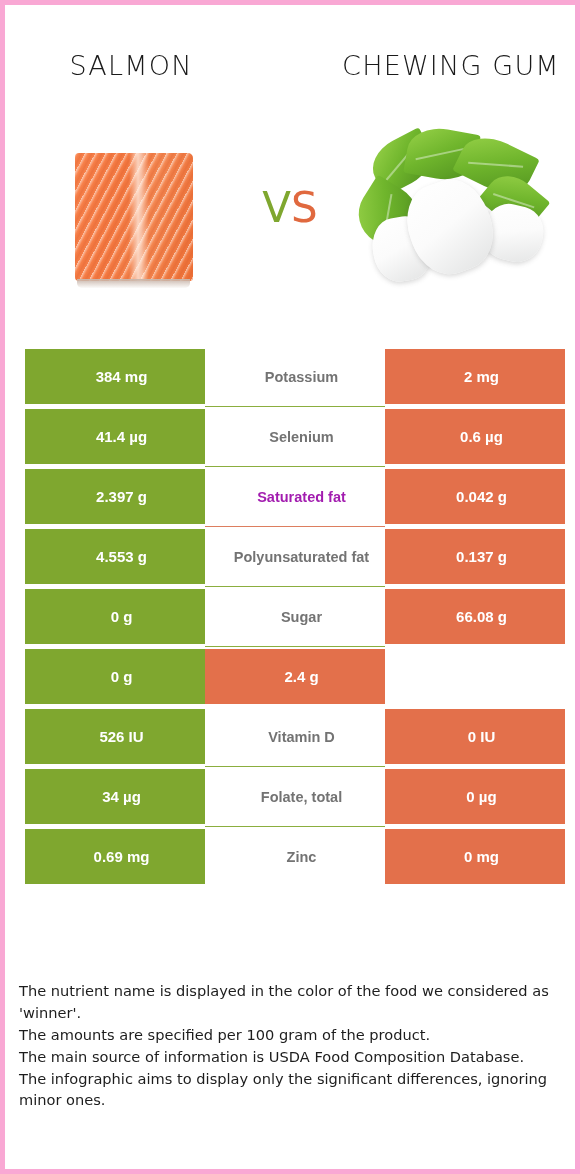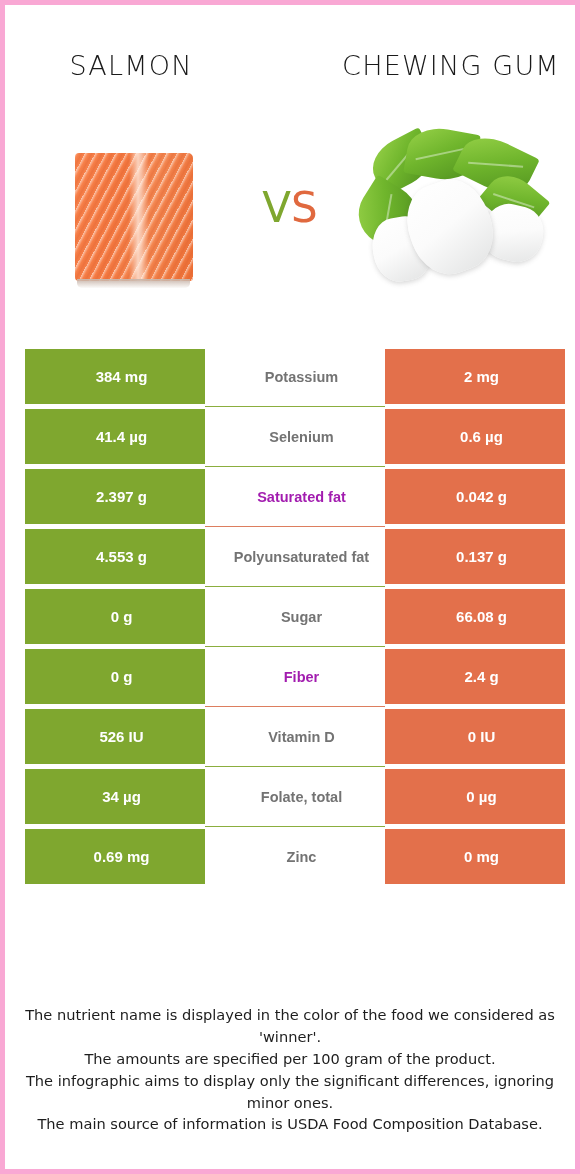--- a/index.html
+++ b/index.html
@@ -179,23 +179,23 @@
   }
   .cell-mid.green::after  { background: #8BAE3E; }
   .cell-mid.orange::after { background: #DD7E5F; }
   .row:last-child .cell-mid::after { display: none; }
 
   
   .footer {
     position: absolute;
     left: 0;
     right: 0;
-    top: 999px;
+    top: 975px;
     padding: 0 14px;
-    text-align: center;
+    text-align: left;
     font-size: 14.6px;
     line-height: 1.5;
     color: #1d1d1d;
     font-family: "DejaVu Sans", sans-serif;
   }
   .footer p { margin: 0; }
 </style>
 </head>
 <body>
 
@@ -250,21 +250,20 @@
         <div class="cell cell-mid green">Polyunsaturated fat</div>
         <div class="cell cell-right">0.137 g</div>
       </div>
       <div class="row">
         <div class="cell cell-left">0 g</div>
         <div class="cell cell-mid green">Sugar</div>
         <div class="cell cell-right">66.08 g</div>
       </div>
       <div class="row">
         <div class="cell cell-left">0 g</div>
-        <div class="cell cell-mid orange">Fiber</div>
         <div class="cell cell-right">2.4 g</div>
       </div>
       <div class="row">
         <div class="cell cell-left">526 IU</div>
         <div class="cell cell-mid green">Vitamin D</div>
         <div class="cell cell-right">0 IU</div>
       </div>
       <div class="row">
         <div class="cell cell-left">34 µg</div>
         <div class="cell cell-mid green">Folate, total</div>
@@ -273,17 +272,17 @@
       <div class="row">
         <div class="cell cell-left">0.69 mg</div>
         <div class="cell cell-mid green">Zinc</div>
         <div class="cell cell-right">0 mg</div>
       </div>
     </div>
 
   <div class="footer" id="footer-notes">
       <p>The nutrient name is displayed in the color of the food we considered as 'winner'.</p>
       <p>The amounts are specified per 100 gram of the product.</p>
+      <p>The main source of information is USDA Food Composition Database.</p>
       <p>The infographic aims to display only the significant differences, ignoring minor ones.</p>
-      <p>The main source of information is USDA Food Composition Database.</p>
     </div>
 
 </div>
 
 </body></html>

